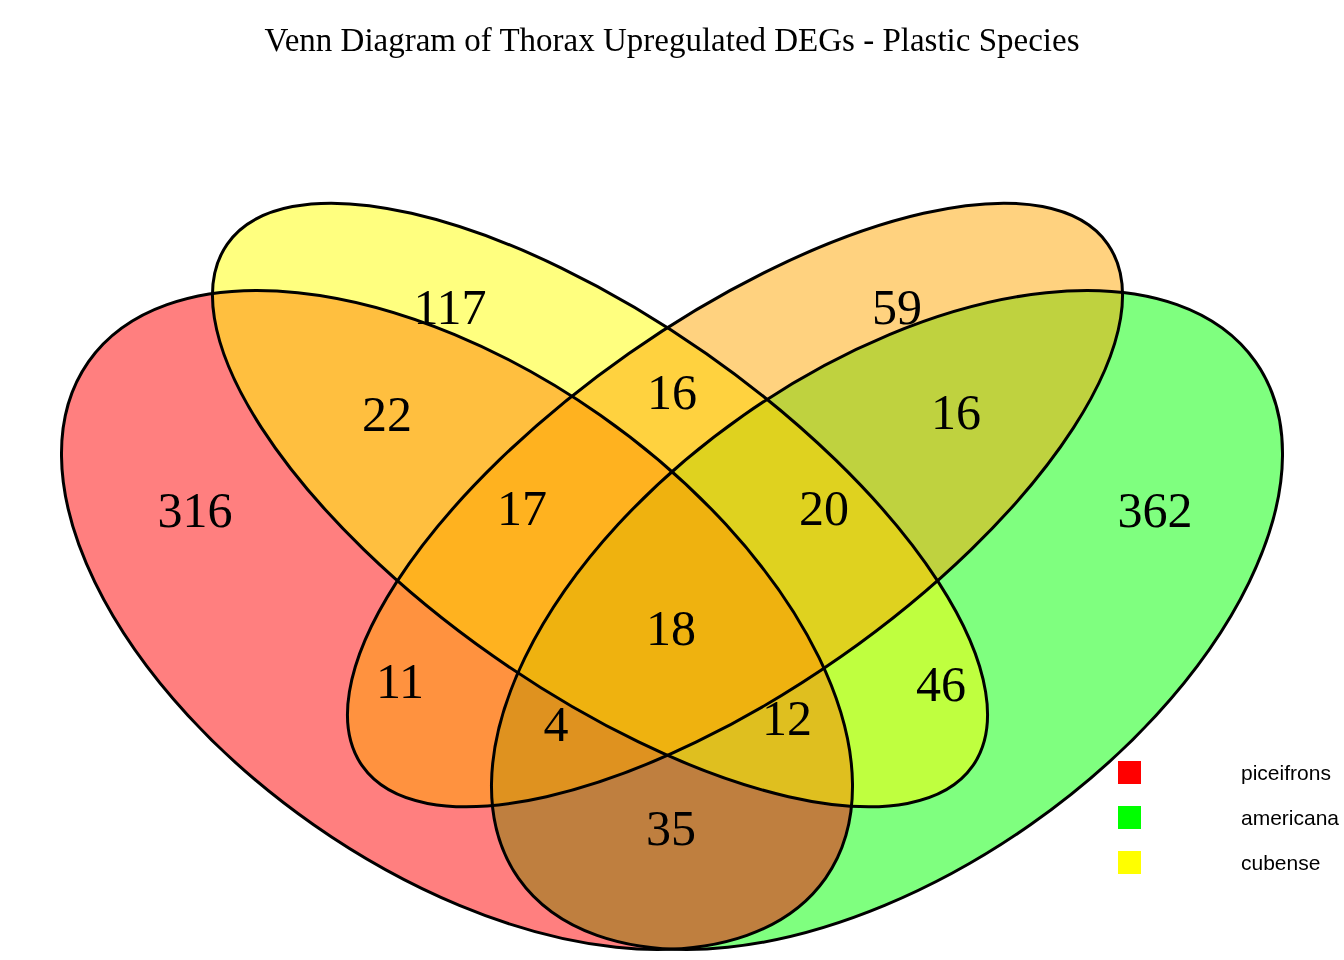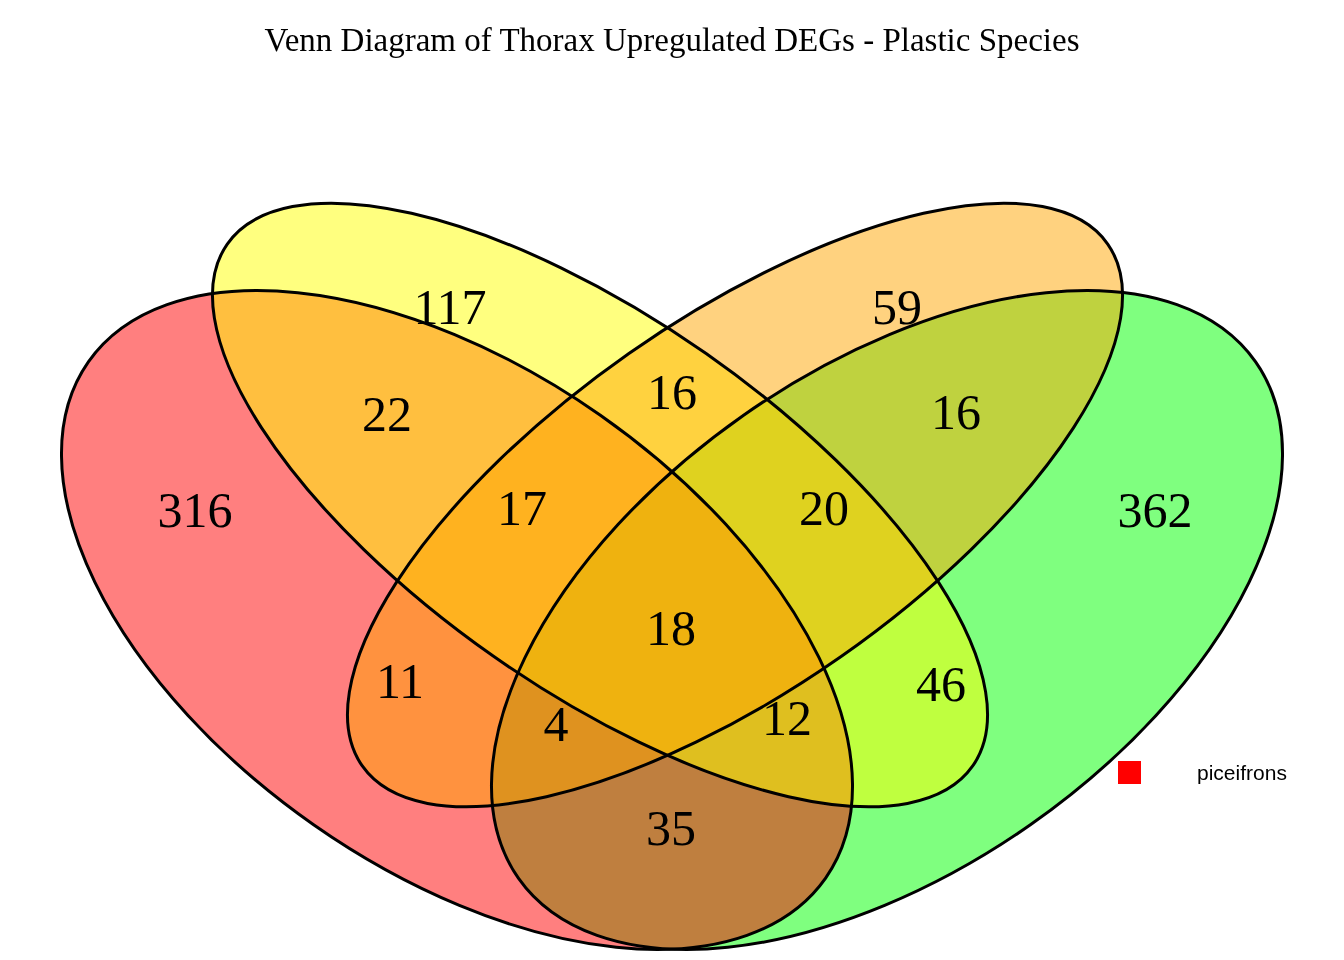--- a/index.html
+++ b/index.html
@@ -42,20 +42,21 @@
   }
   .legend {
     position: absolute;
     left: 1118px;
     top: 750px;
   }
   .legend-row {
     display: flex;
     align-items: center;
     height: 45px;
+    gap: 44px;
   }
   .legend-row .swatch {
     display: block;
     margin-right: 56px;
   }
   .legend-label {
     font-family: "Liberation Sans", sans-serif;
     font-size: 21px;
     color: #000000;
     white-space: nowrap;
@@ -103,15 +104,27 @@
     </g>
   </svg>
 
   <div class="legend">
     <div class="legend-row">
       <svg class="swatch" width="23" height="23">
         <rect width="23" height="23" fill="#FF0000"></rect>
       </svg>
       <span class="legend-label">piceifrons</span>
     </div>
+    <div class="legend-row">
+      <svg class="swatch" width="23" height="23">
+        <rect width="23" height="23" fill="#00FF00"></rect>
+      </svg>
+      <span class="legend-label">americana</span>
+    </div>
+    <div class="legend-row">
+      <svg class="swatch" width="23" height="23">
+        <rect width="23" height="23" fill="#FFFF00"></rect>
+      </svg>
+      <span class="legend-label">cubense</span>
+    </div>
   </div>
 
 </div>
 
 </body></html>

